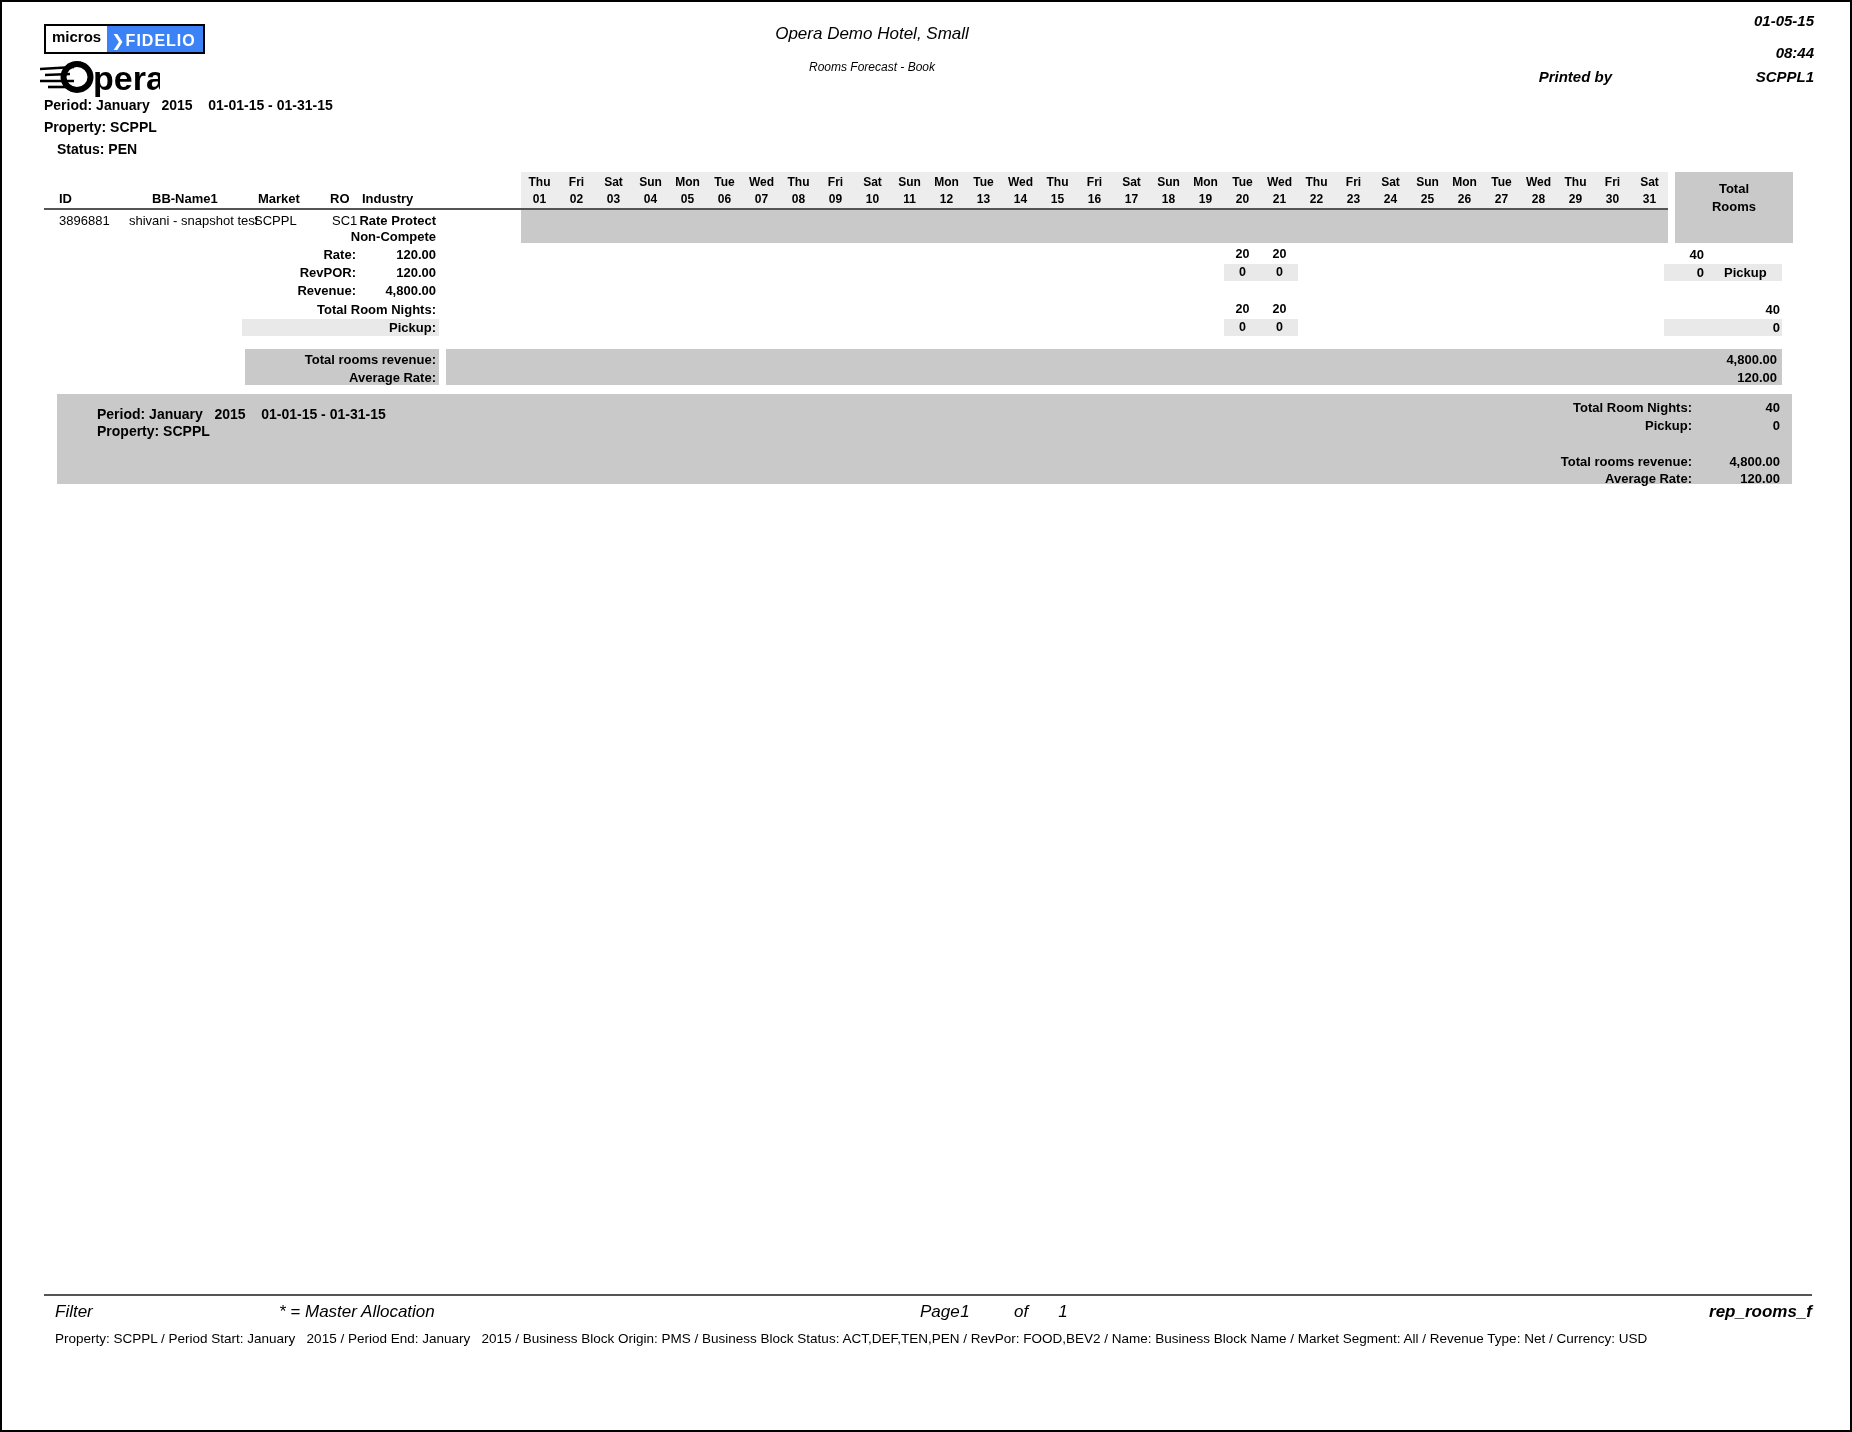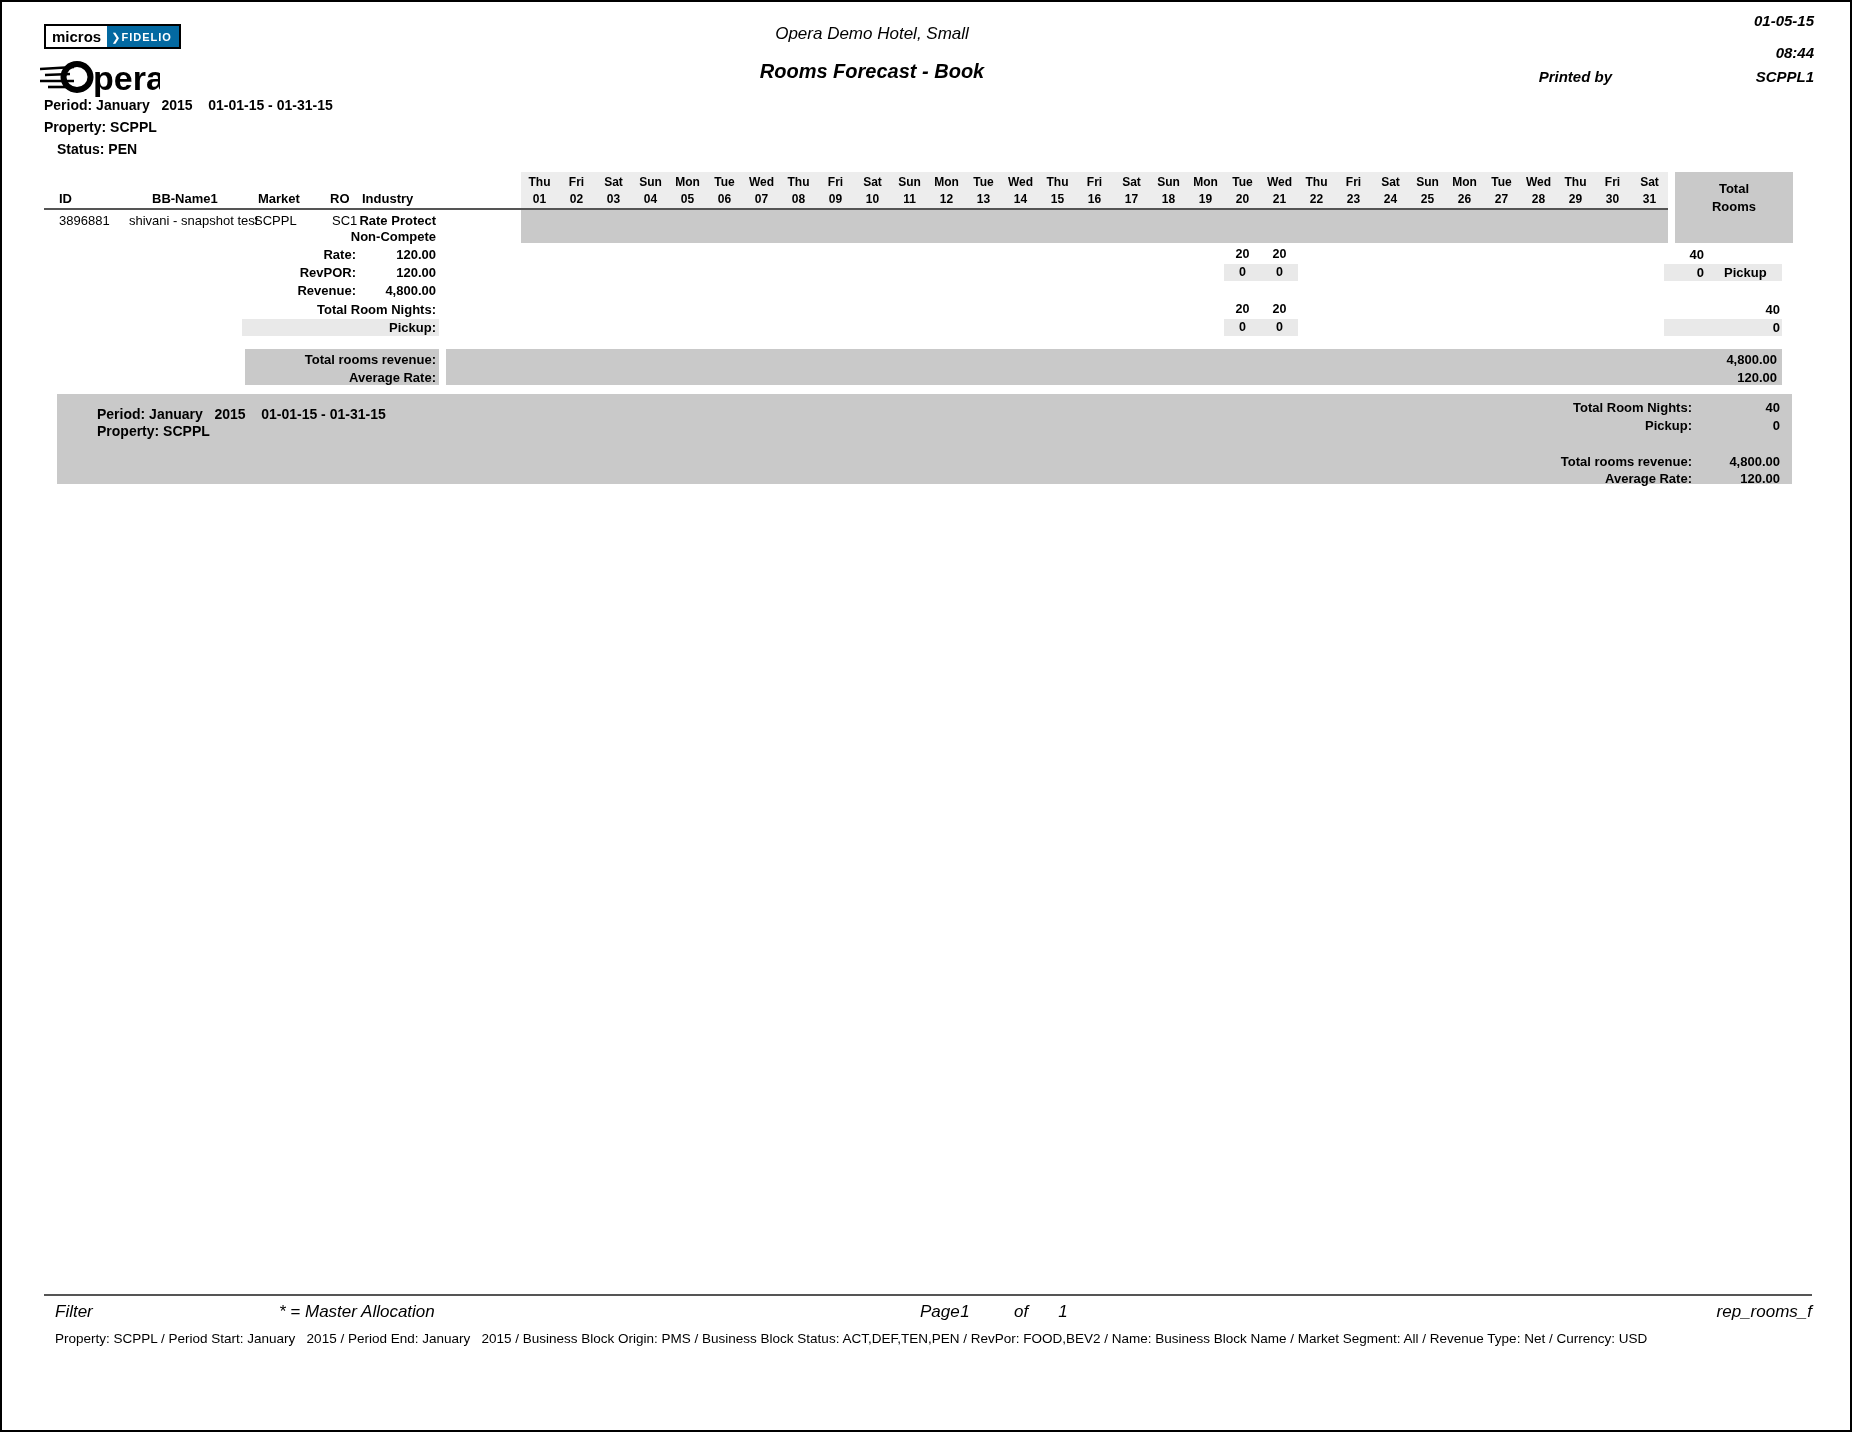--- a/index.html
+++ b/index.html
@@ -2,42 +2,42 @@
 <html><head>
 <meta charset="utf-8">
 <style>
   html,body{margin:0;padding:0;background:#9a9a9a;}
   .page{
     position:relative; width:1852px; height:1432px; background:#fff;
     font-family:"Liberation Sans","DejaVu Sans",sans-serif; color:#000;
     box-sizing:border-box; border:2px solid #000; overflow:hidden;
   }
   .abs{position:absolute; white-space:pre;}
-  .r{text-align:right;}
+  .r{text-align:right;font-weight:bold;}
   .c{text-align:center;}
   
   .mf-logo{position:absolute; left:42px; top:22px; display:flex; border:2px solid #000; align-items:stretch;}
   .mf-micros{background:#fff; color:#000; font-weight:bold; font-size:15px; padding:2px 6px 2px 6px;}
-  .mf-fidelio{background:#0369a1; color:#fff; font-weight:bold; font-size:11px; padding:5px 7px 2px 4px; letter-spacing:1px;}
+  .mf-fidelio{background:#3b82f6; color:#fff; font-weight:bold; font-size:16px; padding:5px 7px 2px 4px; letter-spacing:1px;}
   .opera-logo{position:absolute; left:38px; top:52px;}
   
   .hdr-strip{position:absolute; left:519px; top:170px; width:1147px; height:37px; background:#ededed;}
   .hdr-underline{position:absolute; left:42px; top:206px; width:1624px; height:2px; background:#555;}
   .gray{background:#c9c9c9;}
   .lite{background:#e9e9e9;}
   .day-cell{position:absolute; top:172px; width:37px; text-align:center; font-weight:bold; font-size:12px; line-height:17px;}
   .day-values{position:absolute; left:0; width:100%; height:17px;}
   .day-val{position:absolute; width:37px; text-align:center; font-weight:bold; font-size:12.5px;}
   .meta{font-size:14px; font-weight:bold;}
   .colhdr{font-size:13px; font-weight:bold;}
   .cell{font-size:13px;}
   .lbl{font-size:13px; font-weight:bold;}
   .num{font-size:13px; font-weight:bold;}
   .title1{font-size:17px; font-style:italic;}
-  .title2{font-size:20px; font-style:italic; font-weight:bold;}
+  .title2{font-size:12px; font-style:italic; font-weight:normal;}
   .hdr-r{font-size:15px; font-style:italic; font-weight:bold;}
   .foot{font-size:17px; font-style:italic;}
   .filter-text{font-size:13.5px; line-height:21px; white-space:pre-wrap;}
 </style>
 </head>
 <body>
 
 <div class="page">
 
   <div class="mf-logo">

